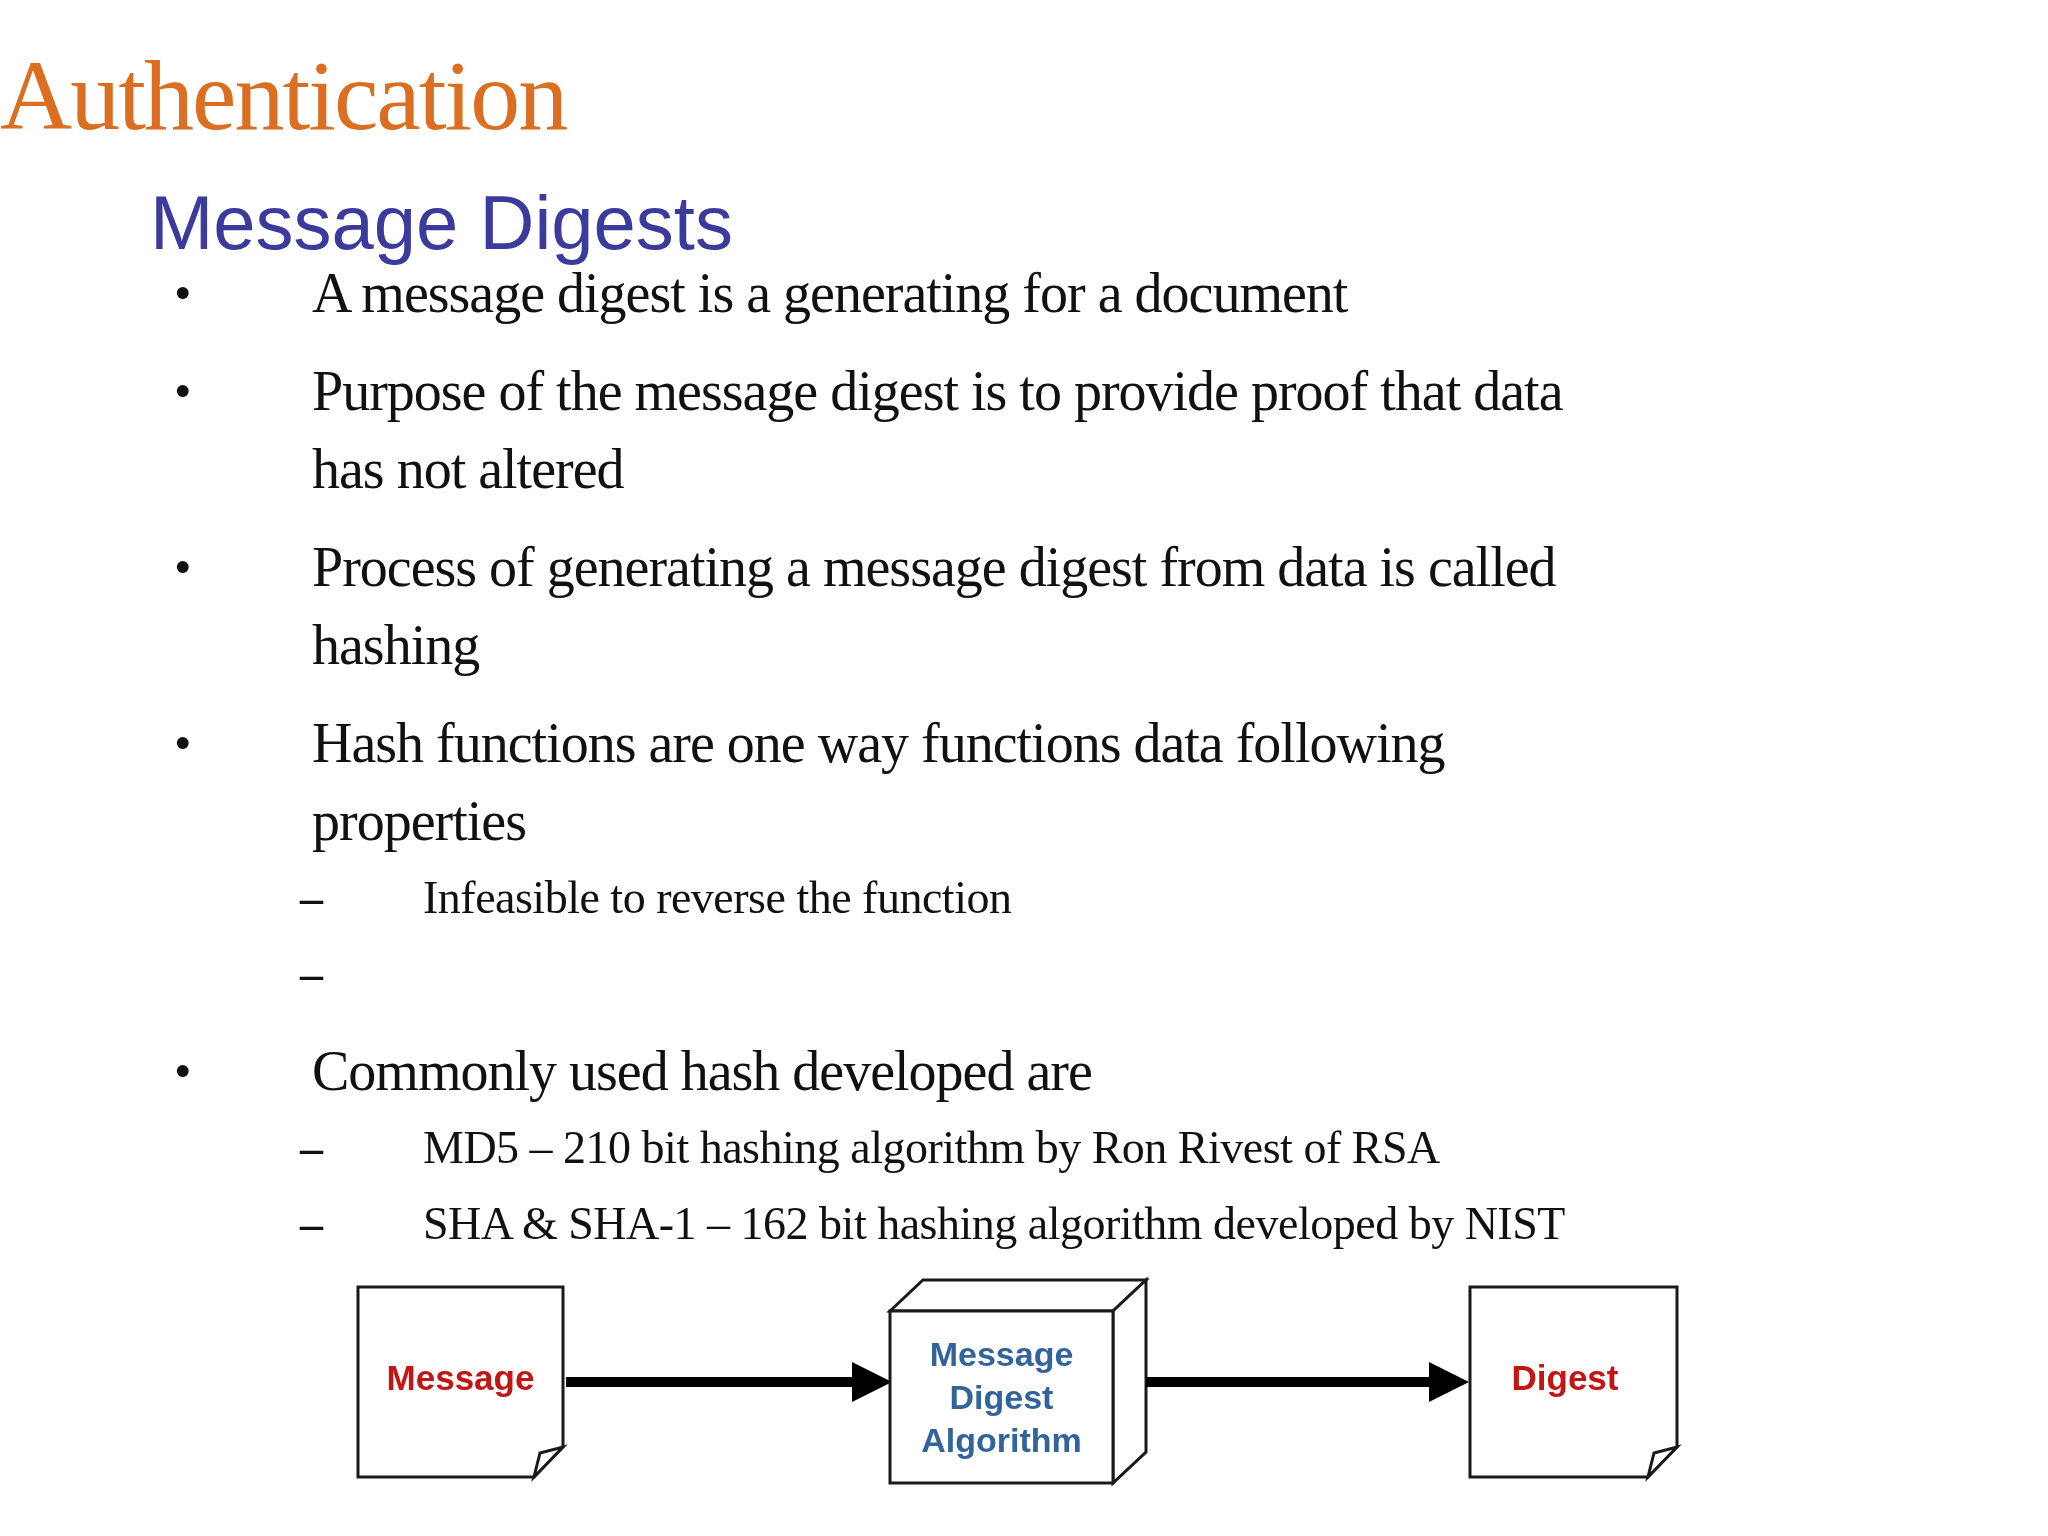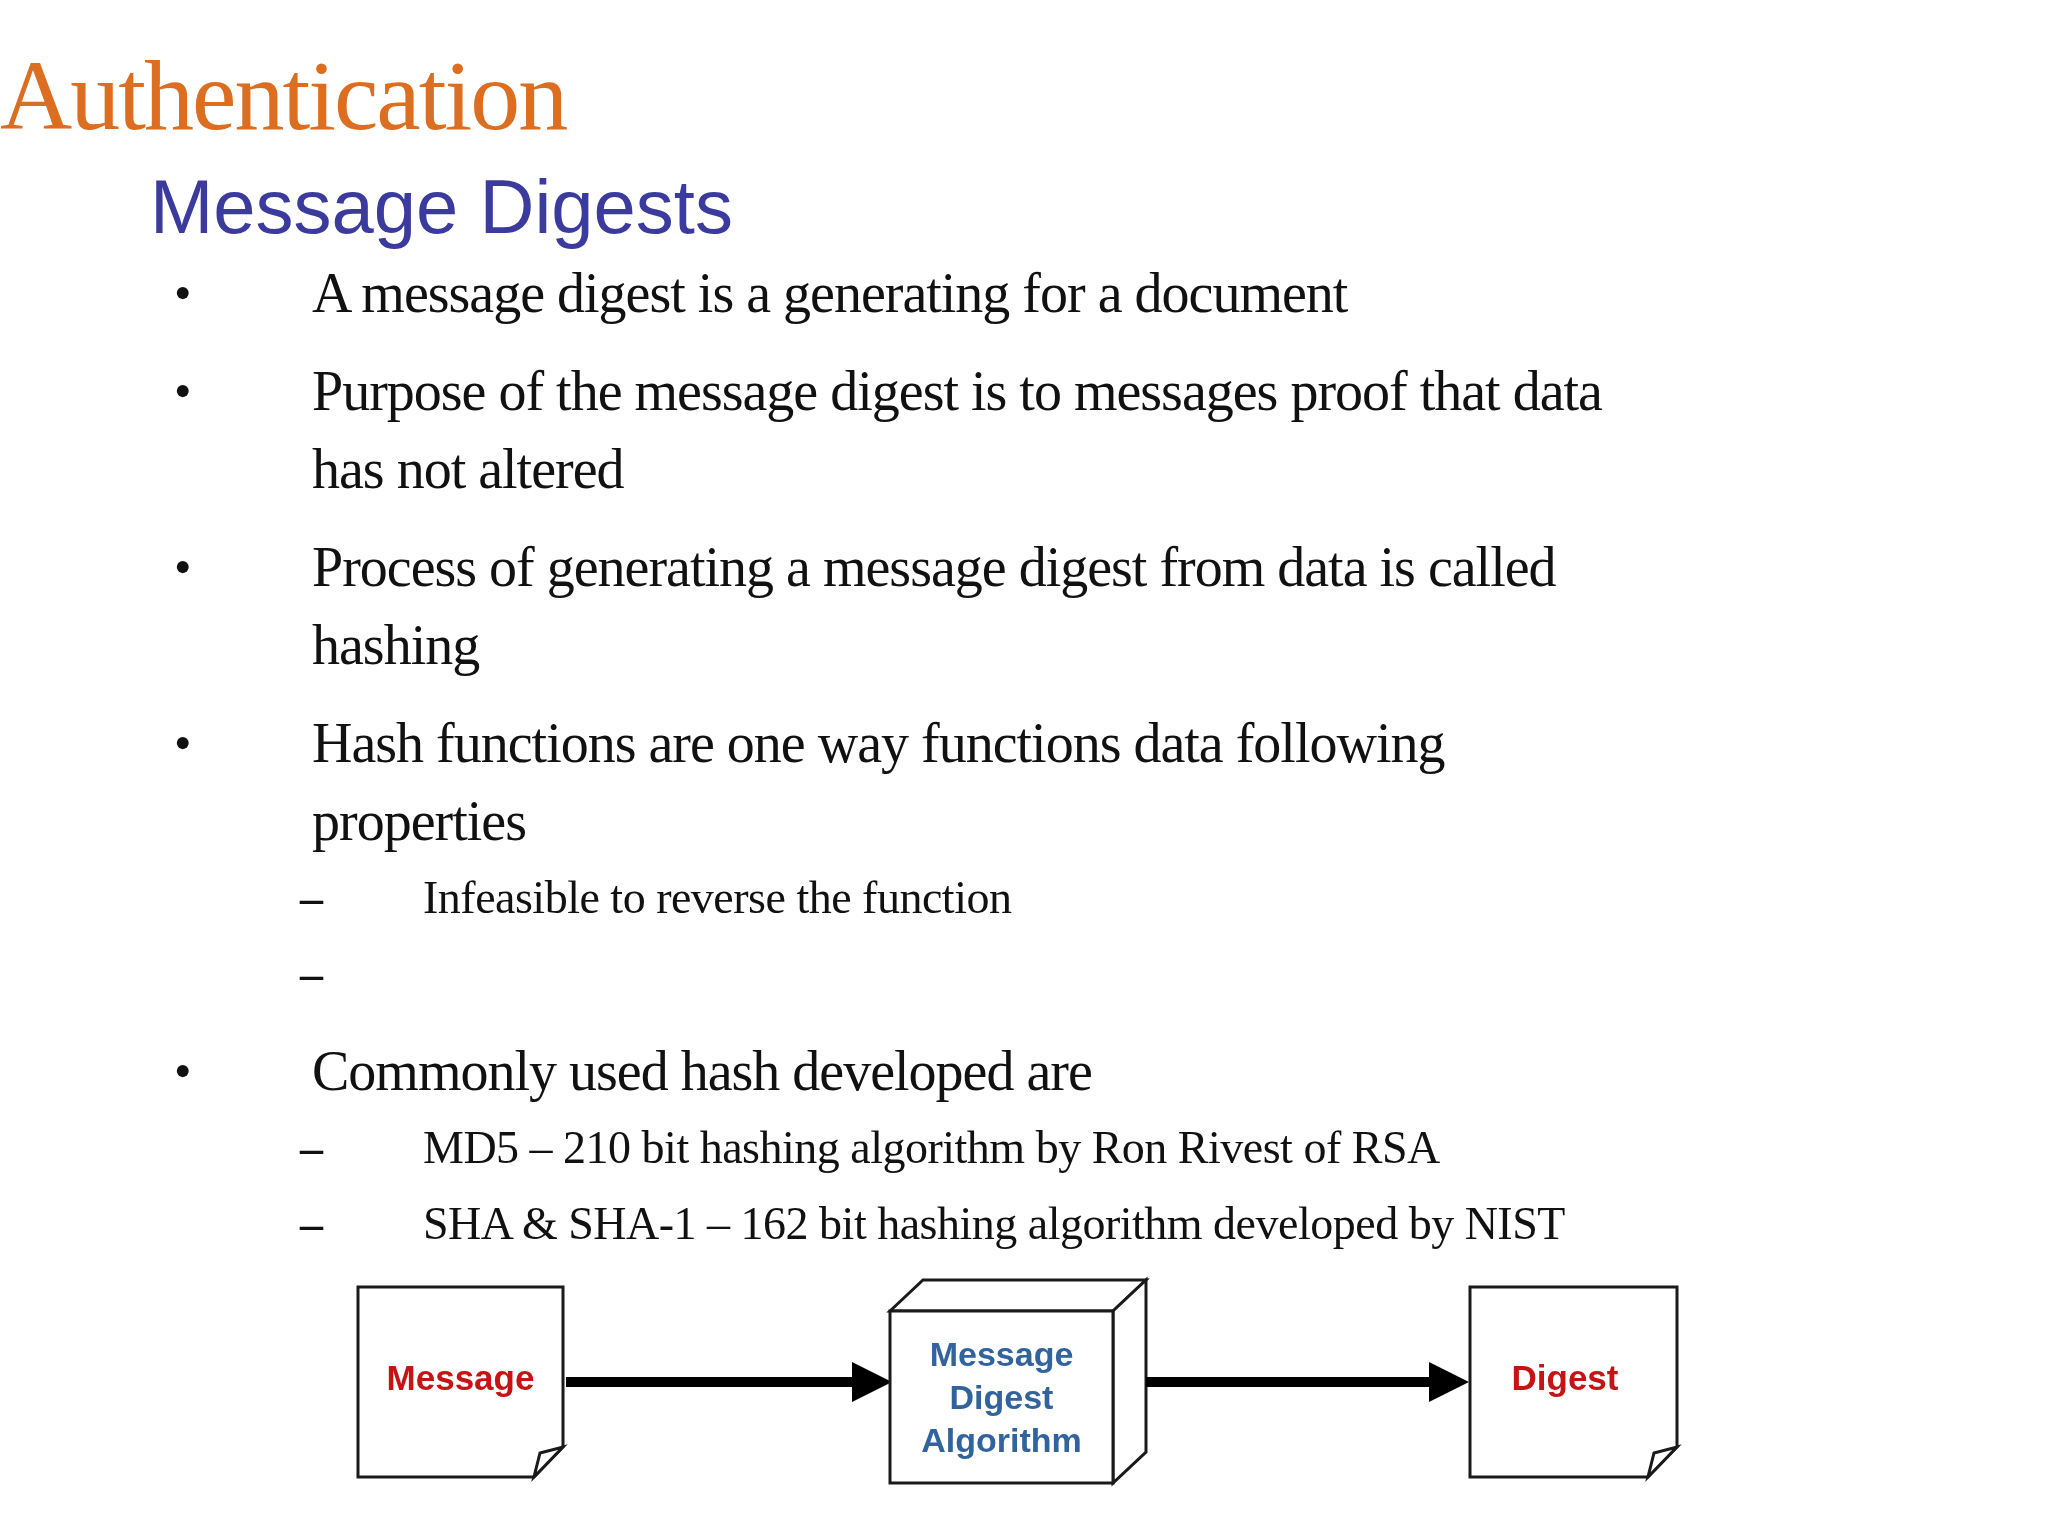--- a/index.html
+++ b/index.html
@@ -15,21 +15,21 @@
     margin:0;
     text-align:left;
     font-family:"Liberation Serif",serif;
     font-weight:normal;
     font-size:100px;
     line-height:104px;
     letter-spacing:-2px;
     color:var(--c-title,#DB6E20);
   }
   .heading{
-    position:absolute;top:166px;left:150px;
+    position:absolute;top:182px;left:150px;
     margin:0;
     font-family:"Liberation Sans",sans-serif;
     font-weight:normal;
     font-size:76px;
     line-height:82px;
     color:var(--c-heading,#3B3B9E);
   }
   .list{
     position:absolute;top:254px;left:150px;
     width:1760px;
@@ -89,21 +89,21 @@
 
   <h2 class="heading">Message Digests</h2>
 
   <div class="list">
     <div class="li l1">
       <span class="mk">•</span>
       <span class="tx">A message digest is a generating for a document</span>
     </div>
     <div class="li l1">
       <span class="mk">•</span>
-      <span class="tx">Purpose of the message digest is to messages proof that data
+      <span class="tx">Purpose of the message digest is to provide proof that data
 has not altered</span>
     </div>
     <div class="li l1">
       <span class="mk">•</span>
       <span class="tx">Process of generating a message digest from data is called
 hashing</span>
     </div>
     <div class="li l1">
       <span class="mk">•</span>
       <span class="tx">Hash functions are one way functions data following

